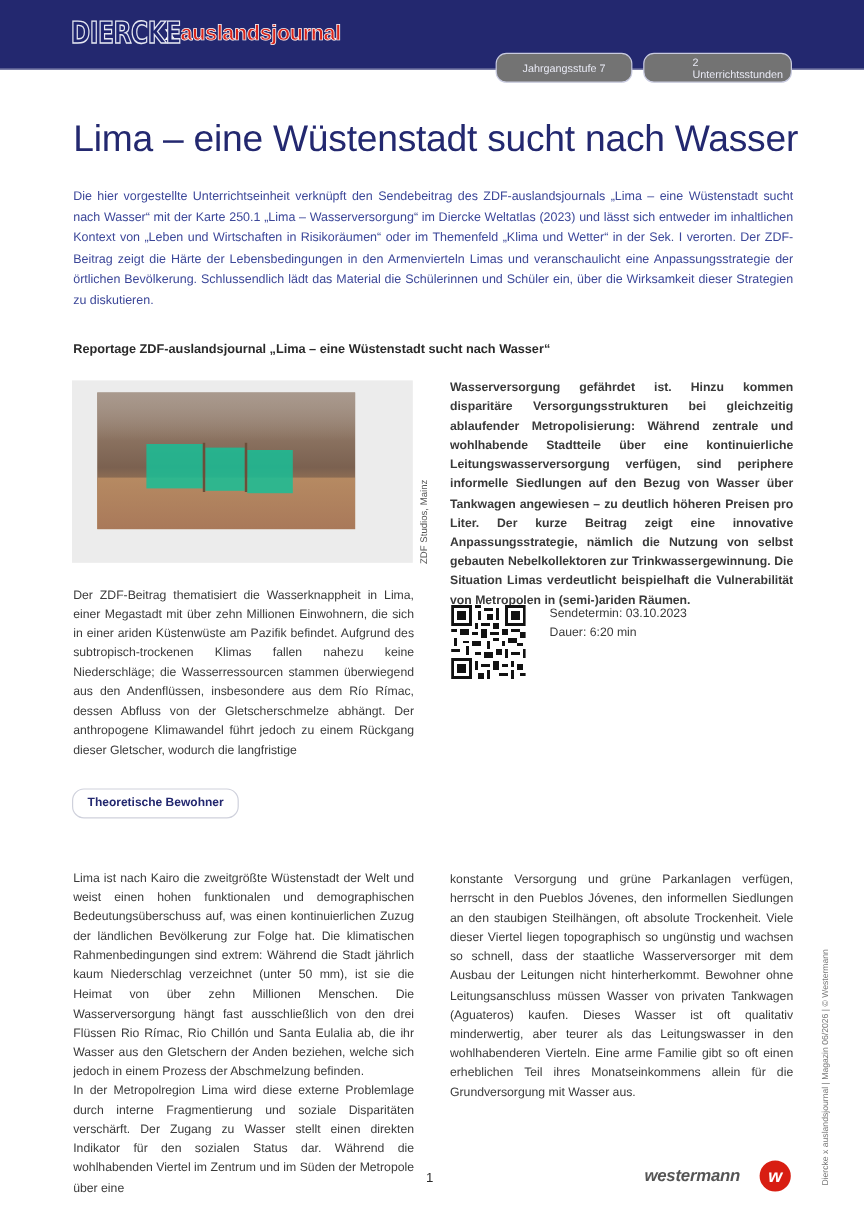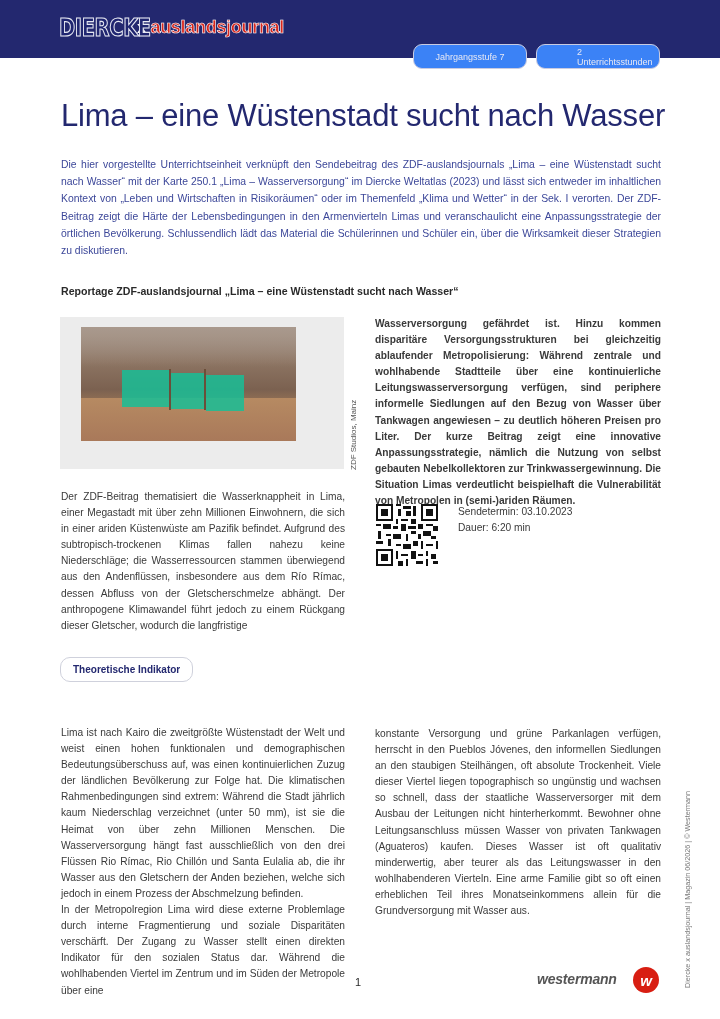--- a/index.html
+++ b/index.html
@@ -7,21 +7,21 @@
   body { font-family: "Liberation Sans", "DejaVu Sans", sans-serif; color: #3b3b3b; position: relative; }
 
   .header { position: absolute; left: 0; top: 0; width: 720px; height: 57px; background: #23286f; }
   .header-line { position: absolute; left: 0; top: 57px; width: 720px; height: 1px; background: #23286f; }
   .logo { position: absolute; left: 59px; top: 13px; display: flex; align-items: center; }
   .logo-diercke { font-family: "DejaVu Sans", sans-serif; font-size: 25px; font-weight: bold; color: #1f2570;
      -webkit-text-stroke: 1.2px #e6e8f2; letter-spacing: -0.5px; transform: scaleX(0.78); transform-origin: left center; display: inline-block; width: 78px; }
   .logo-x { font-size: 17px; font-weight: bold; color: #ffffff; margin-left: 0px; margin-right: 4px; }
   .logo-aj { font-size: 18px; font-weight: bold; color: #d9261c; -webkit-text-stroke: 0.6px #ffffff; letter-spacing: -0.3px; }
 
-  .pill { position: absolute; top: 44px; height: 25px; border: 1px solid #c9cbe0; border-radius: 9px; background: #3b82f6;
+  .pill { position: absolute; top: 44px; height: 25px; border: 1px solid #c9cbe0; border-radius: 9px; background: #737373;
      color: #e8e9f4; font-size: 9px; display: flex; align-items: center; justify-content: center; }
   .pill-1 { left: 413px; width: 114px; }
   .pill-2 { left: 536px; width: 124px; padding-left: 40px; }
 
   .title { position: absolute; left: 61px; top: 98px; font-size: 31px; color: #23286f; font-weight: normal; letter-spacing: -0.2px; }
 
   .intro { position: absolute; left: 61px; top: 156px; width: 600px; font-size: 10.4px; line-height: 17.2px; color: #3c4799; text-align: justify; }
 
   .section-head { position: absolute; left: 61px; top: 285px; font-size: 10.6px; font-weight: bold; color: #2a2a2a; }
 
@@ -146,21 +146,21 @@
       <rect x="16" y="23" width="3" height="1"></rect>
       <rect x="20" y="22" width="1" height="3"></rect>
     <rect x="23" y="23" width="2" height="1"></rect>
   </g>
 </svg>
 <div class="broadcast">
   <div>Sendetermin: 03.10.2023</div>
   <div>Dauer: 6:20 min</div>
 </div>
 
-<div class="tag">Theoretische Indikator</div>
+<div class="tag">Theoretische Bewohner</div>
 
 <div class="col-text col-left-bot">
   <p>Lima ist nach Kairo die zweitgrößte Wüstenstadt der Welt und weist einen hohen funktionalen und demographischen Bedeutungsüberschuss auf, was einen kontinuierlichen Zuzug der ländlichen Bevölkerung zur Folge hat. Die klimatischen Rahmenbedingungen sind extrem: Während die Stadt jährlich kaum Niederschlag verzeichnet (unter 50 mm), ist sie die Heimat von über zehn Millionen Menschen. Die Wasserversorgung hängt fast ausschließlich von den drei Flüssen Rio Rímac, Rio Chillón und Santa Eulalia ab, die ihr Wasser aus den Gletschern der Anden beziehen, welche sich jedoch in einem Prozess der Abschmelzung befinden.</p>
   <p>In der Metropolregion Lima wird diese externe Problemlage durch interne Fragmentierung und soziale Disparitäten verschärft. Der Zugang zu Wasser stellt einen direkten Indikator für den sozialen Status dar. Während die wohlhabenden Viertel im Zentrum und im Süden der Metropole über eine</p>
 </div>
 <div class="col-text col-right-bot">
   <p>konstante Versorgung und grüne Parkanlagen verfügen, herrscht in den Pueblos Jóvenes, den informellen Siedlungen an den staubigen Steilhängen, oft absolute Trockenheit. Viele dieser Viertel liegen topographisch so ungünstig und wachsen so schnell, dass der staatliche Wasserversorger mit dem Ausbau der Leitungen nicht hinterherkommt. Bewohner ohne Leitungsanschluss müssen Wasser von privaten Tankwagen (Aguateros) kaufen. Dieses Wasser ist oft qualitativ minderwertig, aber teurer als das Leitungswasser in den wohlhabenderen Vierteln. Eine arme Familie gibt so oft einen erheblichen Teil ihres Monatseinkommens allein für die Grundversorgung mit Wasser aus.</p>
 </div>
 
 <div class="page-num">1</div>

